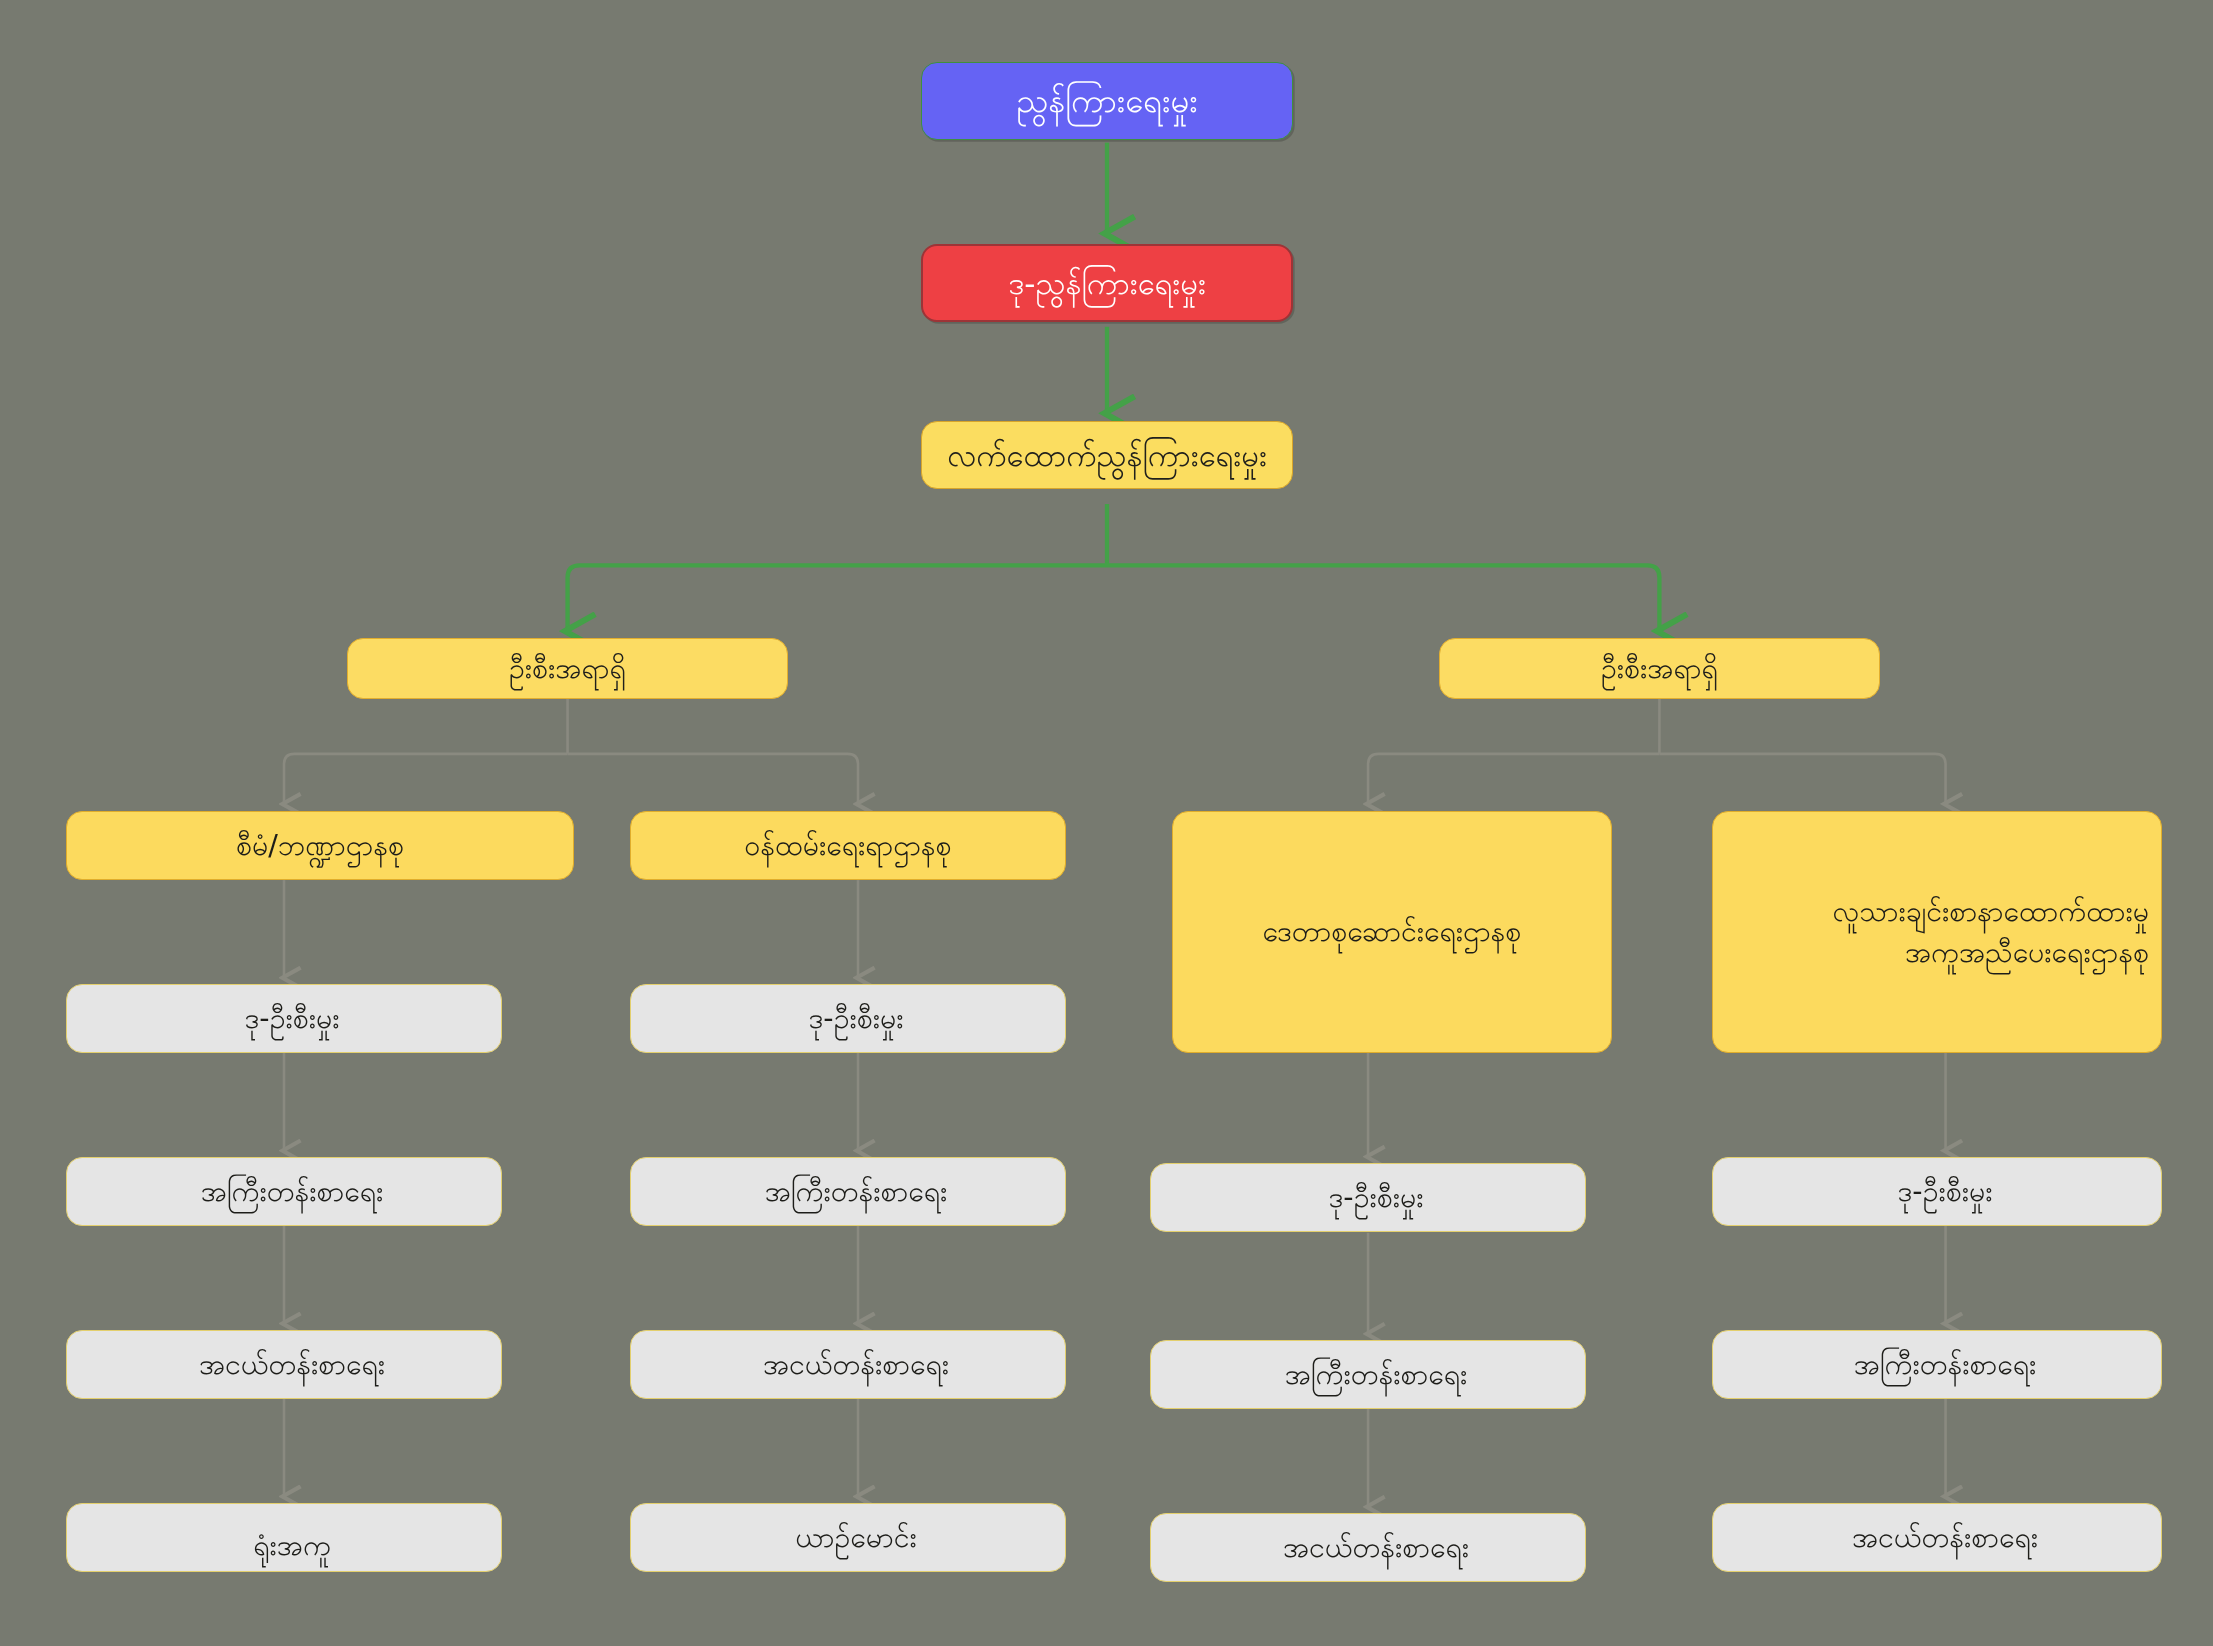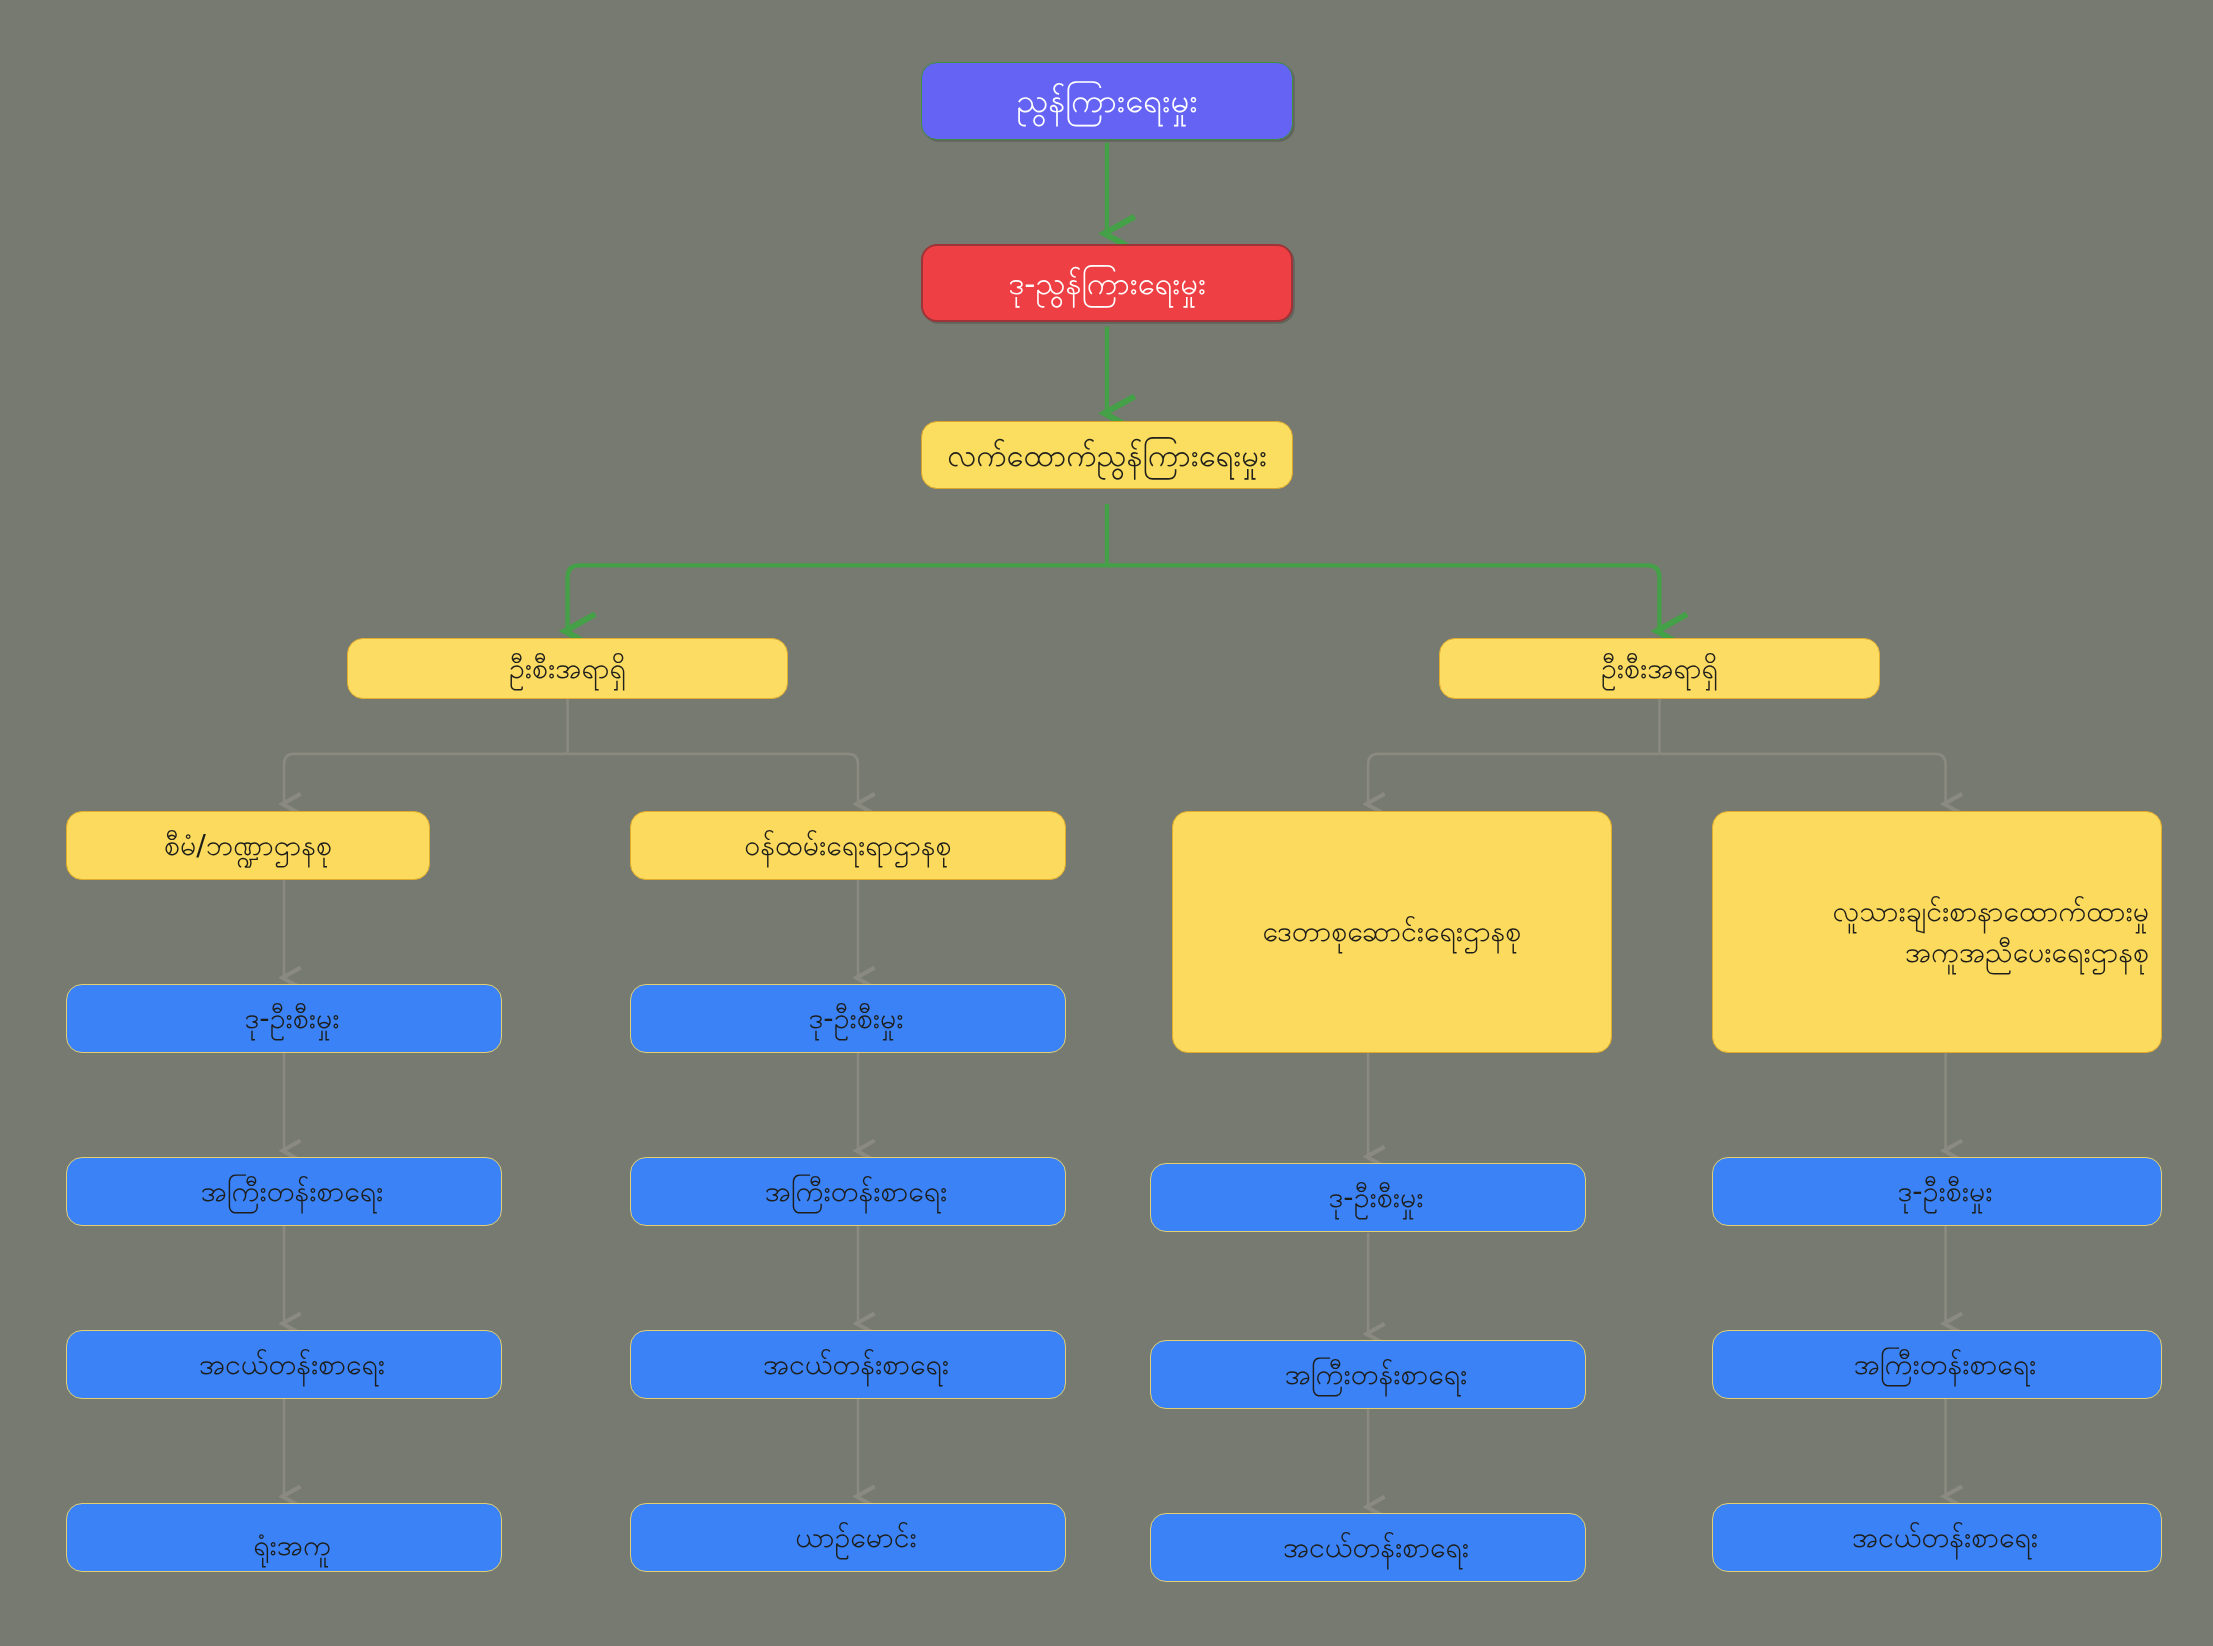--- a/index.html
+++ b/index.html
@@ -75,21 +75,21 @@
   }
 
   .n-dept {
     background: #fcda5e;
     border: 1.7px solid #e0ad2b;
     color: #1d1d19;
     font-size: 28.5px;
   }
 
   .n-staff {
-    background: #3b82f6;
+    background: #e5e5e5;
     border: 1.7px solid #e3cf6d;
     color: #1d1d19;
     font-size: 28.5px;
     padding-left: 28px;
   }
 </style>
 </head>
 <body>
 
 <div id="chart">
@@ -152,21 +152,21 @@
   </div>
 
   <div class="node n-head" style="left:347px; top:638px; width:441px; height:61px;">
     <span>ဦးစီးအရာရှိ</span>
   </div>
 
   <div class="node n-head" style="left:1439px; top:638px; width:441px; height:61px;">
     <span>ဦးစီးအရာရှိ</span>
   </div>
 
-  <div class="node n-dept" style="left:66px; top:811px; width:364px; height:69px;">
+  <div class="node n-dept" style="left:66px; top:811px; width:508px; height:69px;">
     <span>စီမံ/ဘဏ္ဍာဌာနစု</span>
   </div>
   <div class="node n-staff" style="left:66px; top:984px; width:436px; height:69px;">
     <span>ဒု-ဦးစီးမှုး</span>
   </div>
   <div class="node n-staff" style="left:66px; top:1157px; width:436px; height:69px;">
     <span>အကြီးတန်းစာရေး</span>
   </div>
   <div class="node n-staff" style="left:66px; top:1330px; width:436px; height:69px;">
     <span>အငယ်တန်းစာရေး</span>

